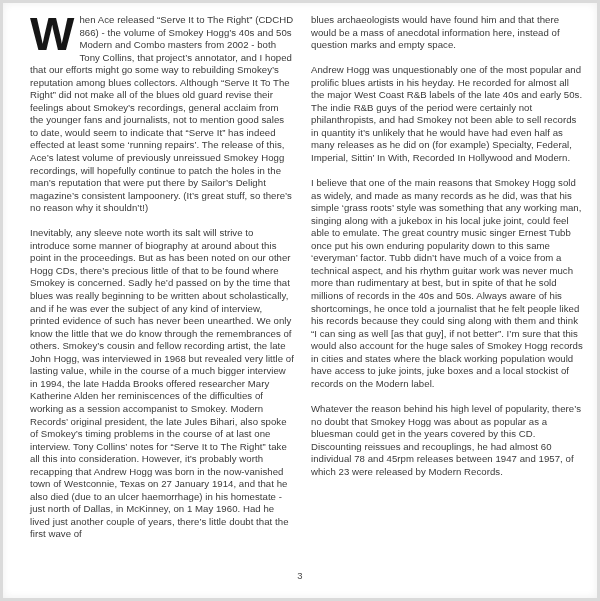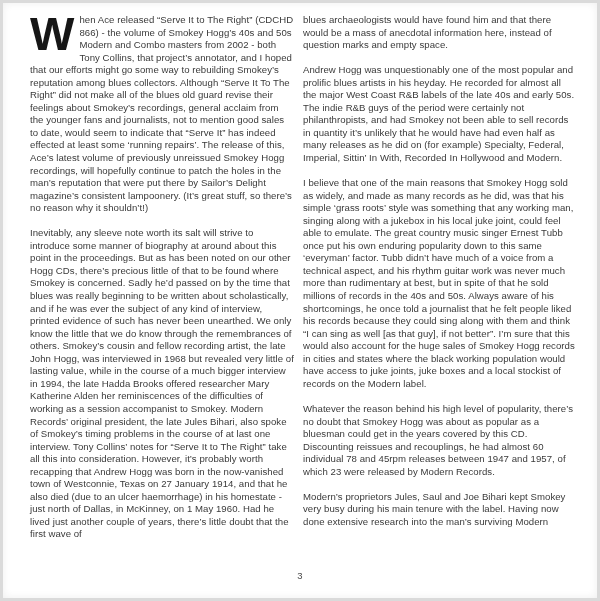--- a/index.html
+++ b/index.html
@@ -25,21 +25,21 @@
   .col {
     position: absolute;
     top: 14px;
     font-size: 9.6px;
     line-height: 12.55px;
     color: #3a3a3a;
     letter-spacing: 0.05px;
     text-align: left;
   }
   .col-left  { left: 30px;  width: 264px; }
-  .col-right { left: 303px; width: 272px; }
+  .col-right { left: 311px; width: 272px; }
   .col p { margin: 0 0 12.55px 0; }
   .col p:last-child { margin-bottom: 11px; }
   .dropcap {
     float: left;
     font-weight: bold;
     font-size: 47px;
     line-height: 36px;
     color: #161616;
     margin: 2px 5px 0 0;
   }
@@ -63,18 +63,17 @@
   <div class="col col-left">
     <p><span class="dropcap">W</span><span>hen Ace released “Serve It to The Right” (CDCHD 866) - the volume of Smokey Hogg’s 40s and 50s Modern and Combo masters from 2002 - both Tony Collins, that project’s annotator, and I hoped that our efforts might go some way to rebuilding Smokey’s reputation among blues collectors. Although “Serve It To The Right” did not make all of the blues old guard revise their feelings about Smokey’s recordings, general acclaim from the younger fans and journalists, not to mention good sales to date, would seem to indicate that “Serve It” has indeed effected at least some ‘running repairs’. The release of this, Ace’s latest volume of previously unreissued Smokey Hogg recordings, will hopefully continue to patch the holes in the man’s reputation that were put there by Sailor’s Delight magazine’s consistent lampoonery. (It’s great stuff, so there’s no reason why it shouldn’t!)</span></p>
     <p>Inevitably, any sleeve note worth its salt will strive to introduce some manner of biography at around about this point in the proceedings. But as has been noted on our other Hogg CDs, there’s precious little of that to be found where Smokey is concerned. Sadly he’d passed on by the time that blues was really beginning to be written about scholastically, and if he was ever the subject of any kind of interview, printed evidence of such has never been unearthed. We only know the little that we do know through the remembrances of others. Smokey’s cousin and fellow recording artist, the late John Hogg, was interviewed in 1968 but revealed very little of lasting value, while in the course of a much bigger interview in 1994, the late Hadda Brooks offered researcher Mary Katherine Alden her reminiscences of the difficulties of working as a session accompanist to Smokey. Modern Records’ original president, the late Jules Bihari, also spoke of Smokey’s timing problems in the course of at last one interview. Tony Collins’ notes for “Serve It to The Right” take all this into consideration. However, it’s probably worth recapping that Andrew Hogg was born in the now-vanished town of Westconnie, Texas on 27 January 1914, and that he also died (due to an ulcer haemorrhage) in his homestate - just north of Dallas, in McKinney, on 1 May 1960. Had he lived just another couple of years, there’s little doubt that the first wave of</p>
   </div>
 
   <div class="col col-right">
     <p>blues archaeologists would have found him and that there would be a mass of anecdotal information here, instead of question marks and empty space.</p>
     <p>Andrew Hogg was unquestionably one of the most popular and prolific blues artists in his heyday. He recorded for almost all the major West Coast R&amp;B labels of the late 40s and early 50s. The indie R&amp;B guys of the period were certainly not philanthropists, and had Smokey not been able to sell records in quantity it’s unlikely that he would have had even half as many releases as he did on (for example) Specialty, Federal, Imperial, Sittin’ In With, Recorded In Hollywood and Modern.</p>
     <p>I believe that one of the main reasons that Smokey Hogg sold as widely, and made as many records as he did, was that his simple ‘grass roots’ style was something that any working man, singing along with a jukebox in his local juke joint, could feel able to emulate. The great country music singer Ernest Tubb once put his own enduring popularity down to this same ‘everyman’ factor. Tubb didn’t have much of a voice from a technical aspect, and his rhythm guitar work was never much more than rudimentary at best, but in spite of that he sold millions of records in the 40s and 50s. Always aware of his shortcomings, he once told a journalist that he felt people liked his records because they could sing along with them and think “I can sing as well [as that guy], if not better”. I’m sure that this would also account for the huge sales of Smokey Hogg records in cities and states where the black working population would have access to juke joints, juke boxes and a local stockist of records on the Modern label.</p>
     <p>Whatever the reason behind his high level of popularity, there’s no doubt that Smokey Hogg was about as popular as a bluesman could get in the years covered by this CD. Discounting reissues and recouplings, he had almost 60 individual 78 and 45rpm releases between 1947 and 1957, of which 23 were released by Modern Records.</p>
-    <p>Modern’s proprietors Jules, Saul and Joe Bihari kept Smokey very busy during his main tenure with the label. Having now done extensive research into the man’s surviving Modern</p>
   </div>
 
   <div class="page-number">3</div>
 
 </div>
 
 </body></html>

